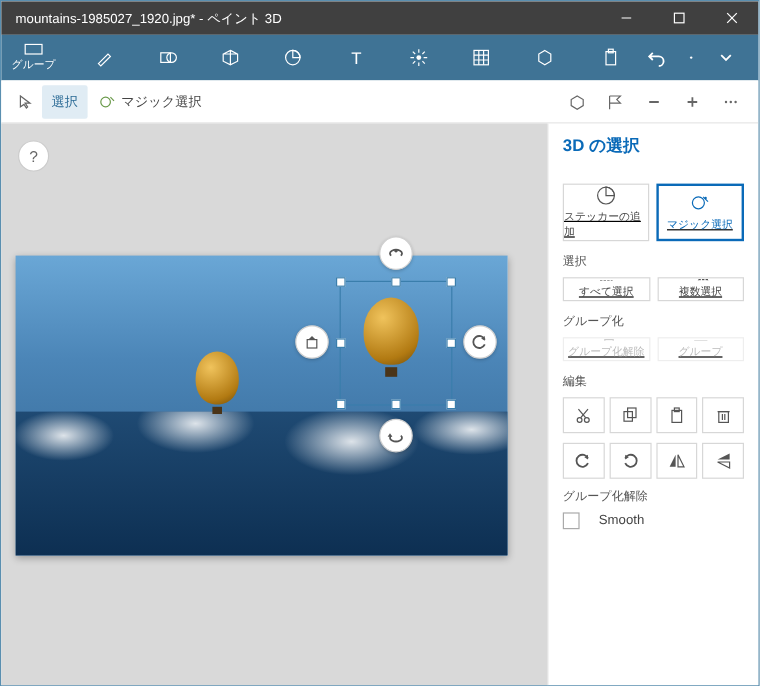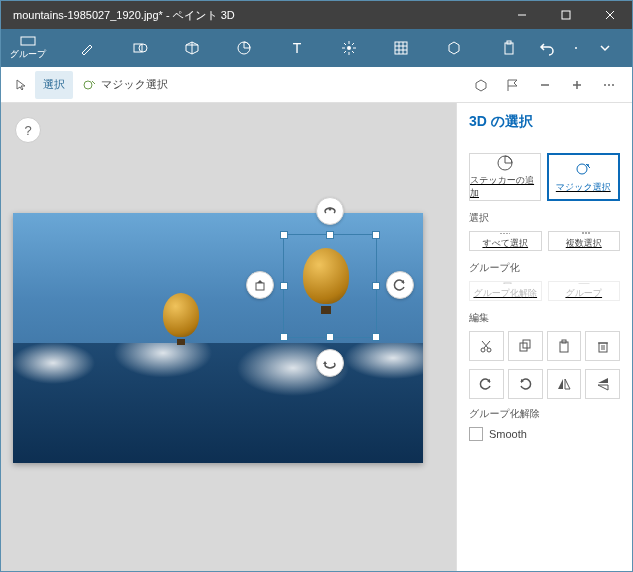--- a/index.html
+++ b/index.html
@@ -44,21 +44,21 @@
 .sidepanel { width: 176px; background: #fff; border-left: 1px solid #e0e0e0; padding: 10px 12px; overflow-y: auto; }
 .sidepanel h2 { color: #0a6ab8; font-size: 14px; font-weight: 600; margin-bottom: 22px; }
 .panel-row { display: flex; gap: 6px; margin-bottom: 10px; text-decoration: underline; }
 .panel-btn { flex: 1; height: 48px; border: 1px solid #d7d7d7; display: flex; flex-direction: column; align-items: center; justify-content: center; font-size: 9px; color: #444; gap: 3px; cursor: pointer; background: #fff; }
 .panel-btn.active { border: 2px solid #0a6ab8; color: #0a6ab8; }
 .panel-btn.disabled { color: #bbb; border-color: #eee; cursor: default; }
 .panel-btn.thin { height: 20px; }
 .section-label { font-size: 10px; color: #555; margin: 6px 0 6px; }
 .icon-row { display: flex; gap: 4px; margin-bottom: 8px; }
 .icon-btn { flex: 1; height: 30px; border: 1px solid #d7d7d7; display: flex; align-items: center; justify-content: center; color: #555; cursor: pointer; background: #fff; }
-.checkbox-row { display: flex; align-items: center; gap: 6px; font-size: 11px; color: #444; margin-top: 4px; }
+.checkbox-row { display: flex; align-items: center; gap: 16px; font-size: 11px; color: #444; margin-top: 4px; }
 .checkbox { width: 14px; height: 14px; border: 1px solid #aaa; background: #fff; cursor: pointer; }
 svg { display: block; }
 </style>
 </head>
 <body>
 
 <div class="titlebar">
   <div class="title">mountains-1985027_1920.jpg* - ペイント 3D</div>
   <div class="winbtns">
     <div class="winbtn">

